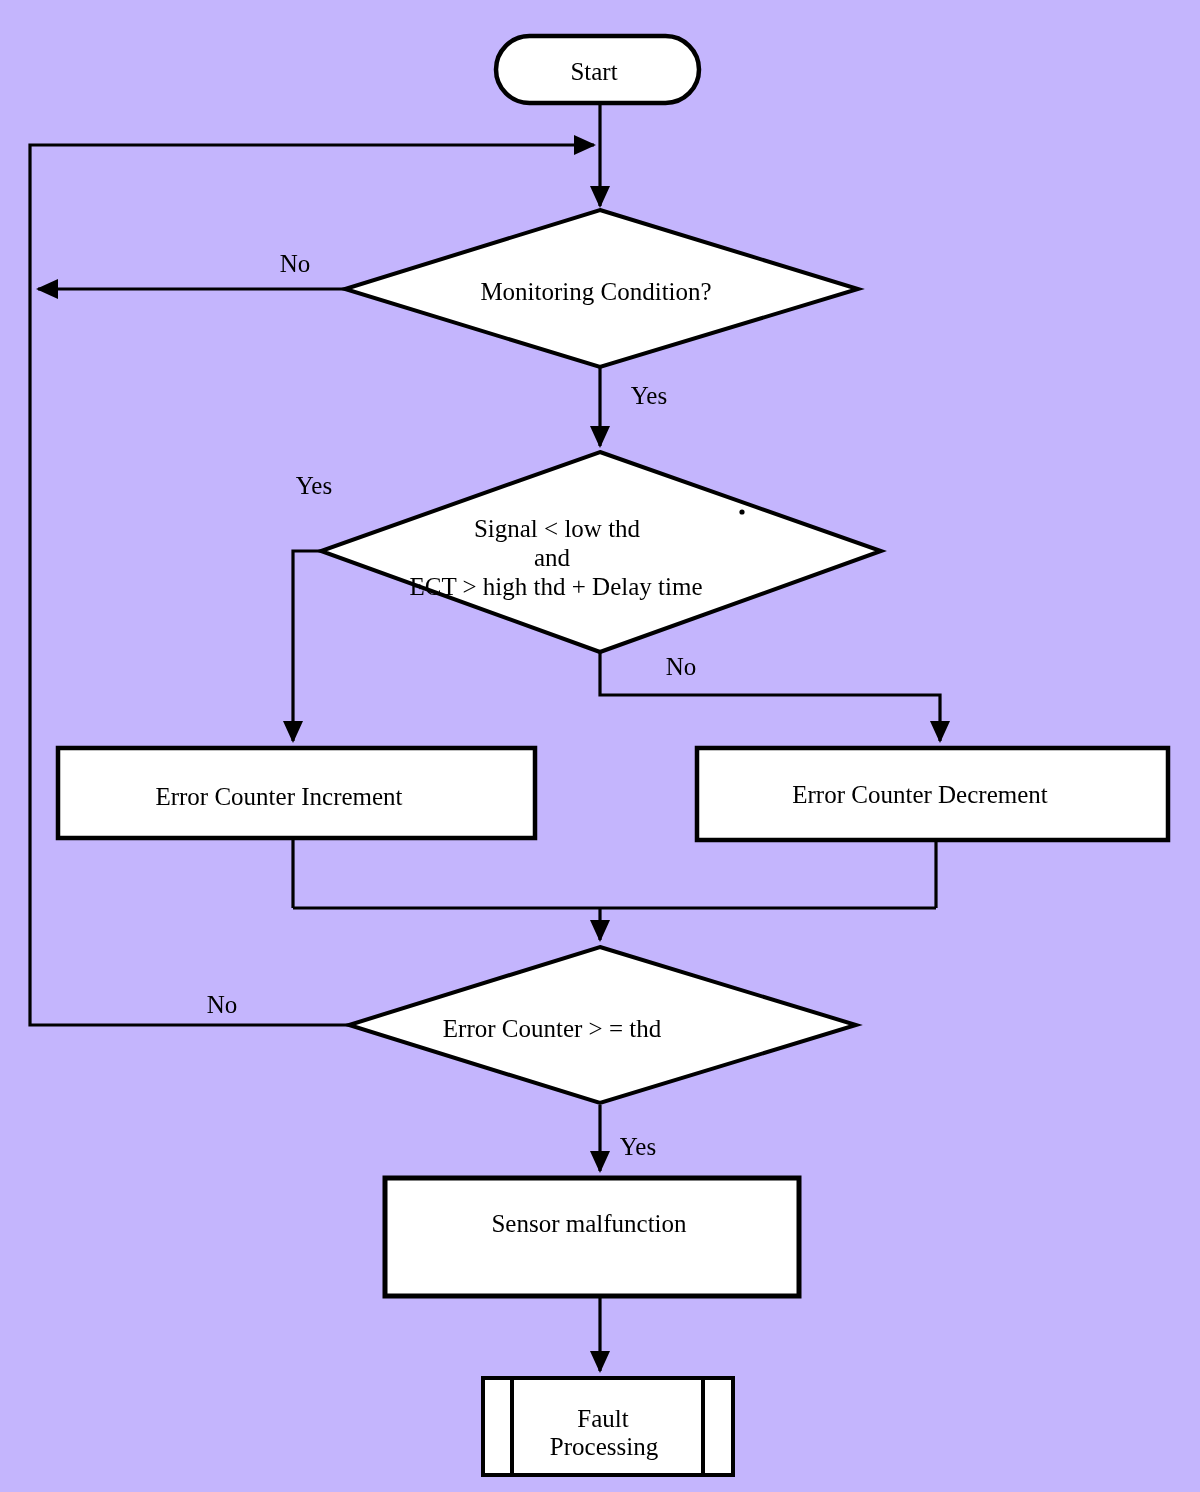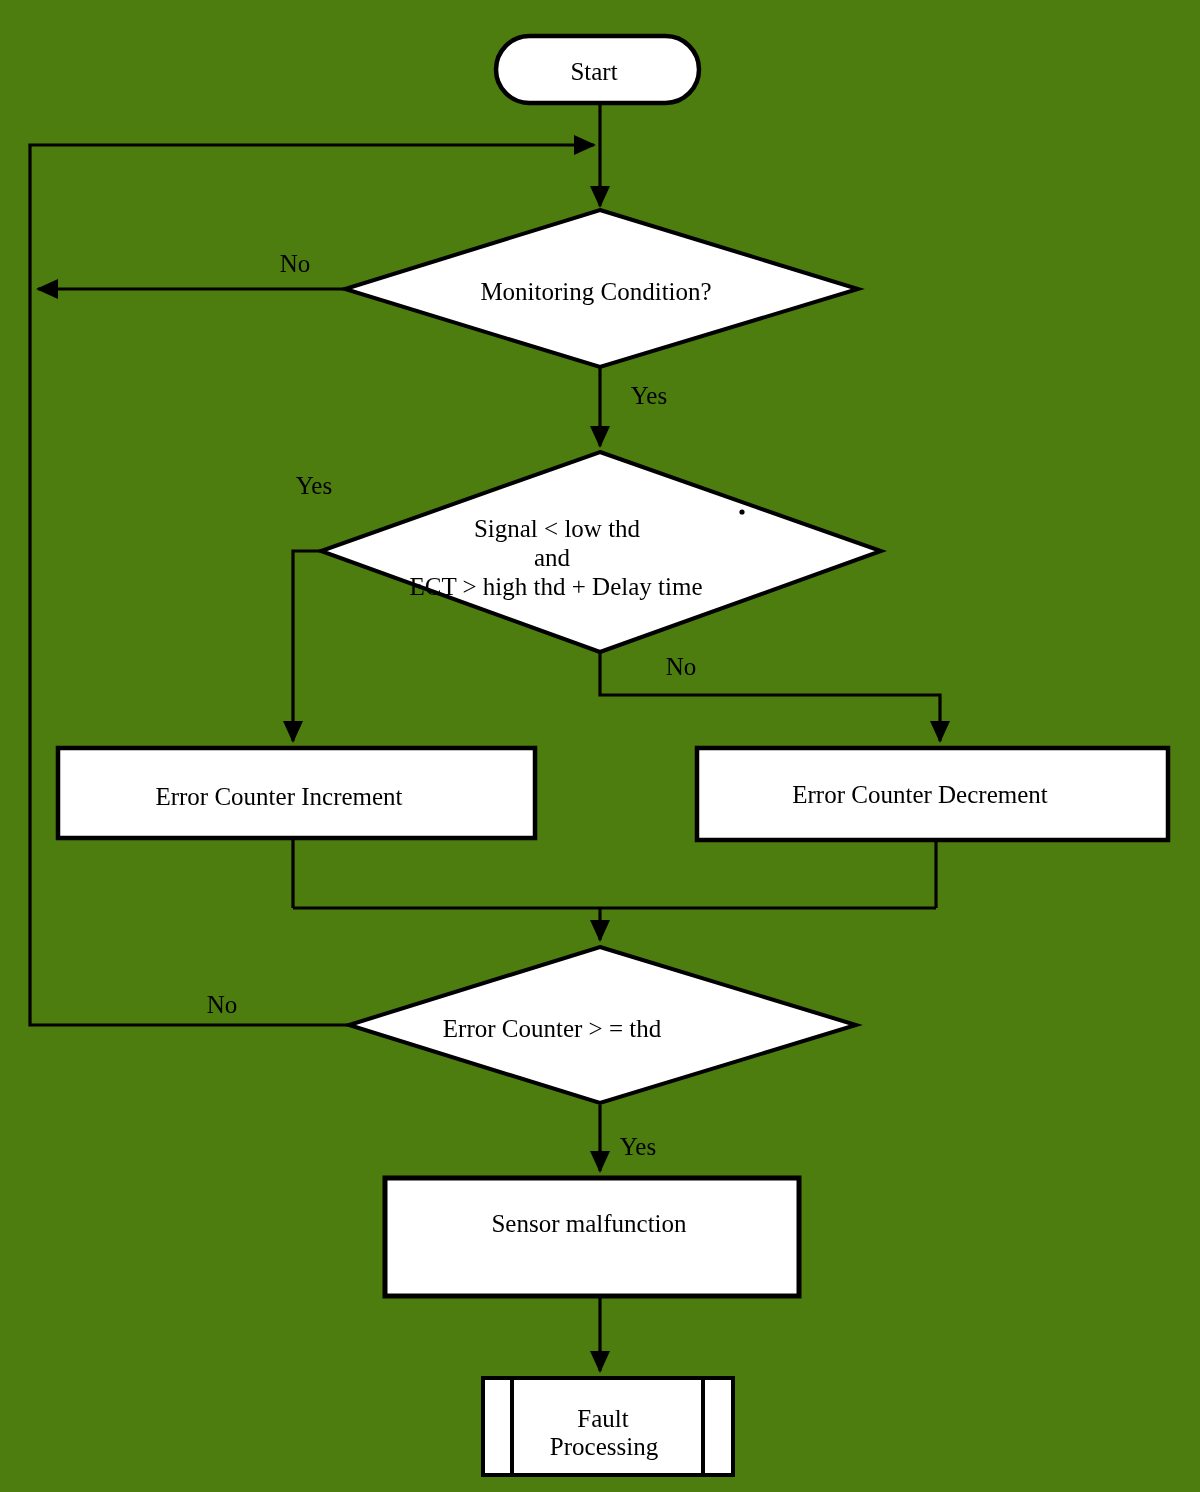--- a/index.html
+++ b/index.html
@@ -4,21 +4,21 @@
 <style>
   html, body {
     margin: 0;
     padding: 0;
     background: #ffffff;
   }
   .stage {
     position: relative;
     width: 1200px;
     height: 1492px;
-    background: #4d7c0f;
+    background: #c4b5fd;
     overflow: hidden;
   }
   svg { display: block; }
   .shape {
     fill: #ffffff;
     stroke: #000000;
   }
   .edge {
     fill: none;
     stroke: #000000;

